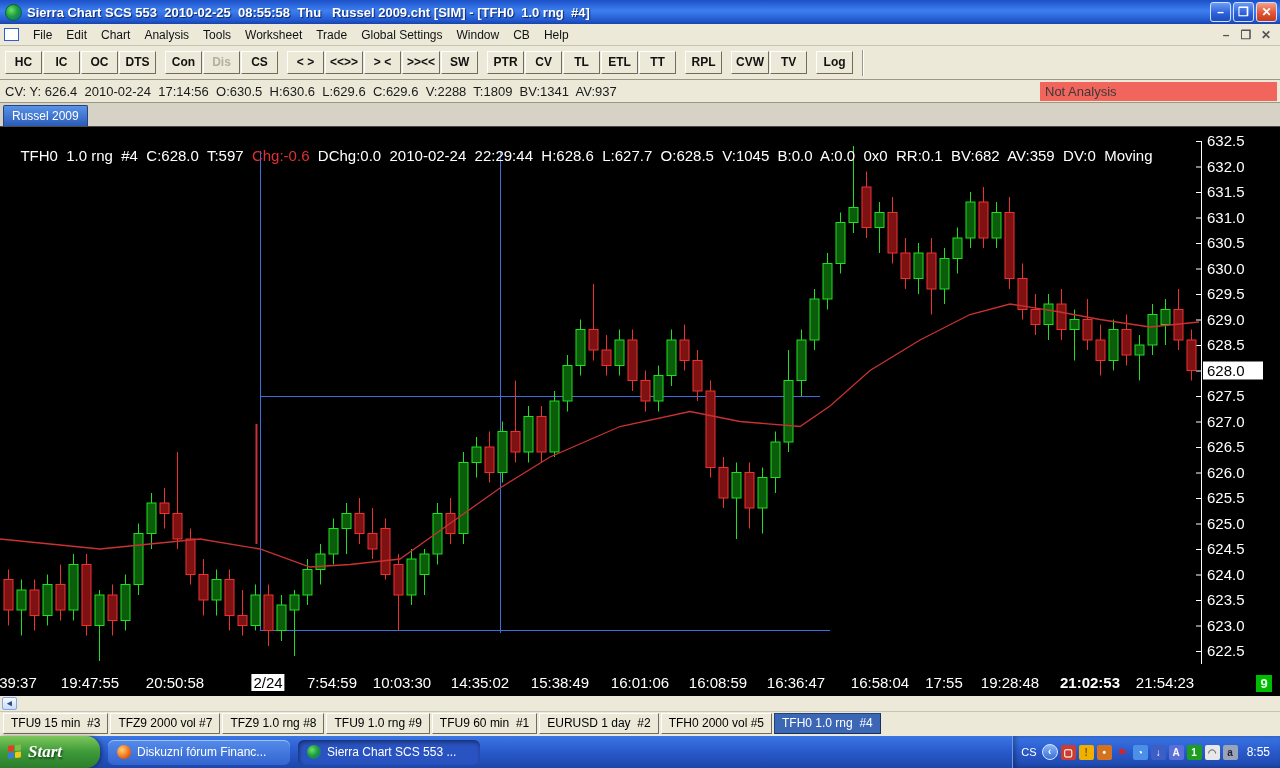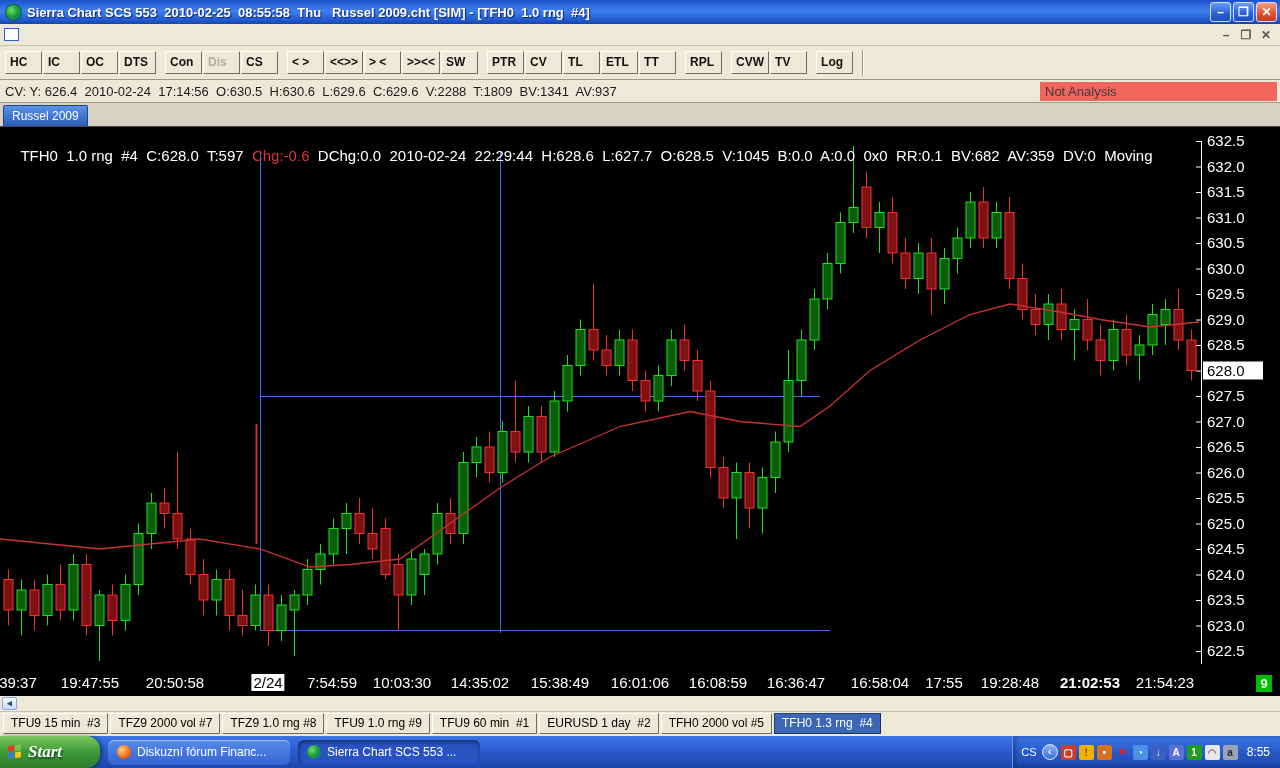--- a/index.html
+++ b/index.html
@@ -24,21 +24,21 @@
   .menu-item { padding:3px 7px; white-space:pre; }
   .mdi-controls { margin-left:auto; display:flex; gap:4px; padding-right:4px; color:#555; }
   .mdi-controls span { width:16px; text-align:center; font:bold 12px/14px "Liberation Sans",sans-serif; }
 
   
   .toolbar { height:34px; background:#ece9d8; display:flex; align-items:center; padding:0 5px;
     border-bottom:1px solid #9b9784; }
   .tgroup { display:flex; margin-right:8px; }
   .tbtn { height:23px; min-width:37px; margin-right:1px; background:#ece9d8;
     border:1px solid; border-color:#ffffff #706c5e #706c5e #ffffff;
-    font:bold 12px/21px "Liberation Sans",sans-serif; color:#111; text-align:left; padding:0 4px; white-space:pre; }
+    font:bold 12px/21px "Liberation Sans",sans-serif; color:#111; text-align:center; padding:0 4px; white-space:pre; }
   .tbtn.disabled { color:#b4b0a0; }
   .toolbar-end { width:2px; height:26px; border-left:1px solid #9b9784; border-right:1px solid #fff; }
 
   
   .statusrow { height:23px; background:#ece9d8; display:flex; align-items:center; font-size:13px;
     border-bottom:1px solid #9b9784; }
   .status-text { padding-left:5px; color:#1a1a1a; white-space:pre; flex:1; overflow:hidden; }
   .not-connected { width:237px; height:19px; flex:none; margin-right:3px; background:#f2655c;
     color:#3a3a3a; font-size:13px; line-height:19px; padding-left:5px; white-space:pre; }
 
@@ -102,20 +102,33 @@
 <div class="titlebar">
   <div class="globe"></div>
   <div class="title-text">Sierra Chart SCS 553  2010-02-25  08:55:58  Thu   Russel 2009.cht [SIM] - [TFH0  1.0 rng  #4]</div>
   <div class="tb-btn">–</div>
   <div class="tb-btn">❐</div>
   <div class="tb-btn close">✕</div>
 </div>
 
 <div class="menubar">
   <div class="mdi-icon"></div>
+  <div class="menu-items" style="display:flex">
+      <span class="menu-item">File</span>
+      <span class="menu-item">Edit</span>
+      <span class="menu-item">Chart</span>
+      <span class="menu-item">Analysis</span>
+      <span class="menu-item">Tools</span>
+      <span class="menu-item">Worksheet</span>
+      <span class="menu-item">Trade</span>
+      <span class="menu-item">Global Settings</span>
+      <span class="menu-item">Window</span>
+      <span class="menu-item">CB</span>
+      <span class="menu-item">Help</span>
+    </div>
   <div class="mdi-controls">
     <span>–</span>
     <span>❐</span>
     <span>✕</span>
   </div>
 </div>
 
 <div class="toolbar">
     <div class="tgroup">
       <div class="tbtn">HC</div>
@@ -431,21 +444,21 @@
 </div>
 
 <div class="charttabs">
     <div class="ctab">TFU9 15 min  #3</div>
     <div class="ctab">TFZ9 2000 vol #7</div>
     <div class="ctab">TFZ9 1.0 rng #8</div>
     <div class="ctab">TFU9 1.0 rng #9</div>
     <div class="ctab">TFU9 60 min  #1</div>
     <div class="ctab">EURUSD 1 day  #2</div>
     <div class="ctab">TFH0 2000 vol #5</div>
-    <div class="ctab active">TFH0 1.3 rng  #4</div>
+    <div class="ctab active">TFH0 1.0 rng  #4</div>
   </div>
 
 <div class="taskbar">
   <div class="start">
     <span class="winflag">
       <i style="background:#e23d2a"></i>
         <i style="background:#7ac143"></i>
         <i style="background:#3a7bd5"></i>
         <i style="background:#f5c518"></i>
     </span>

